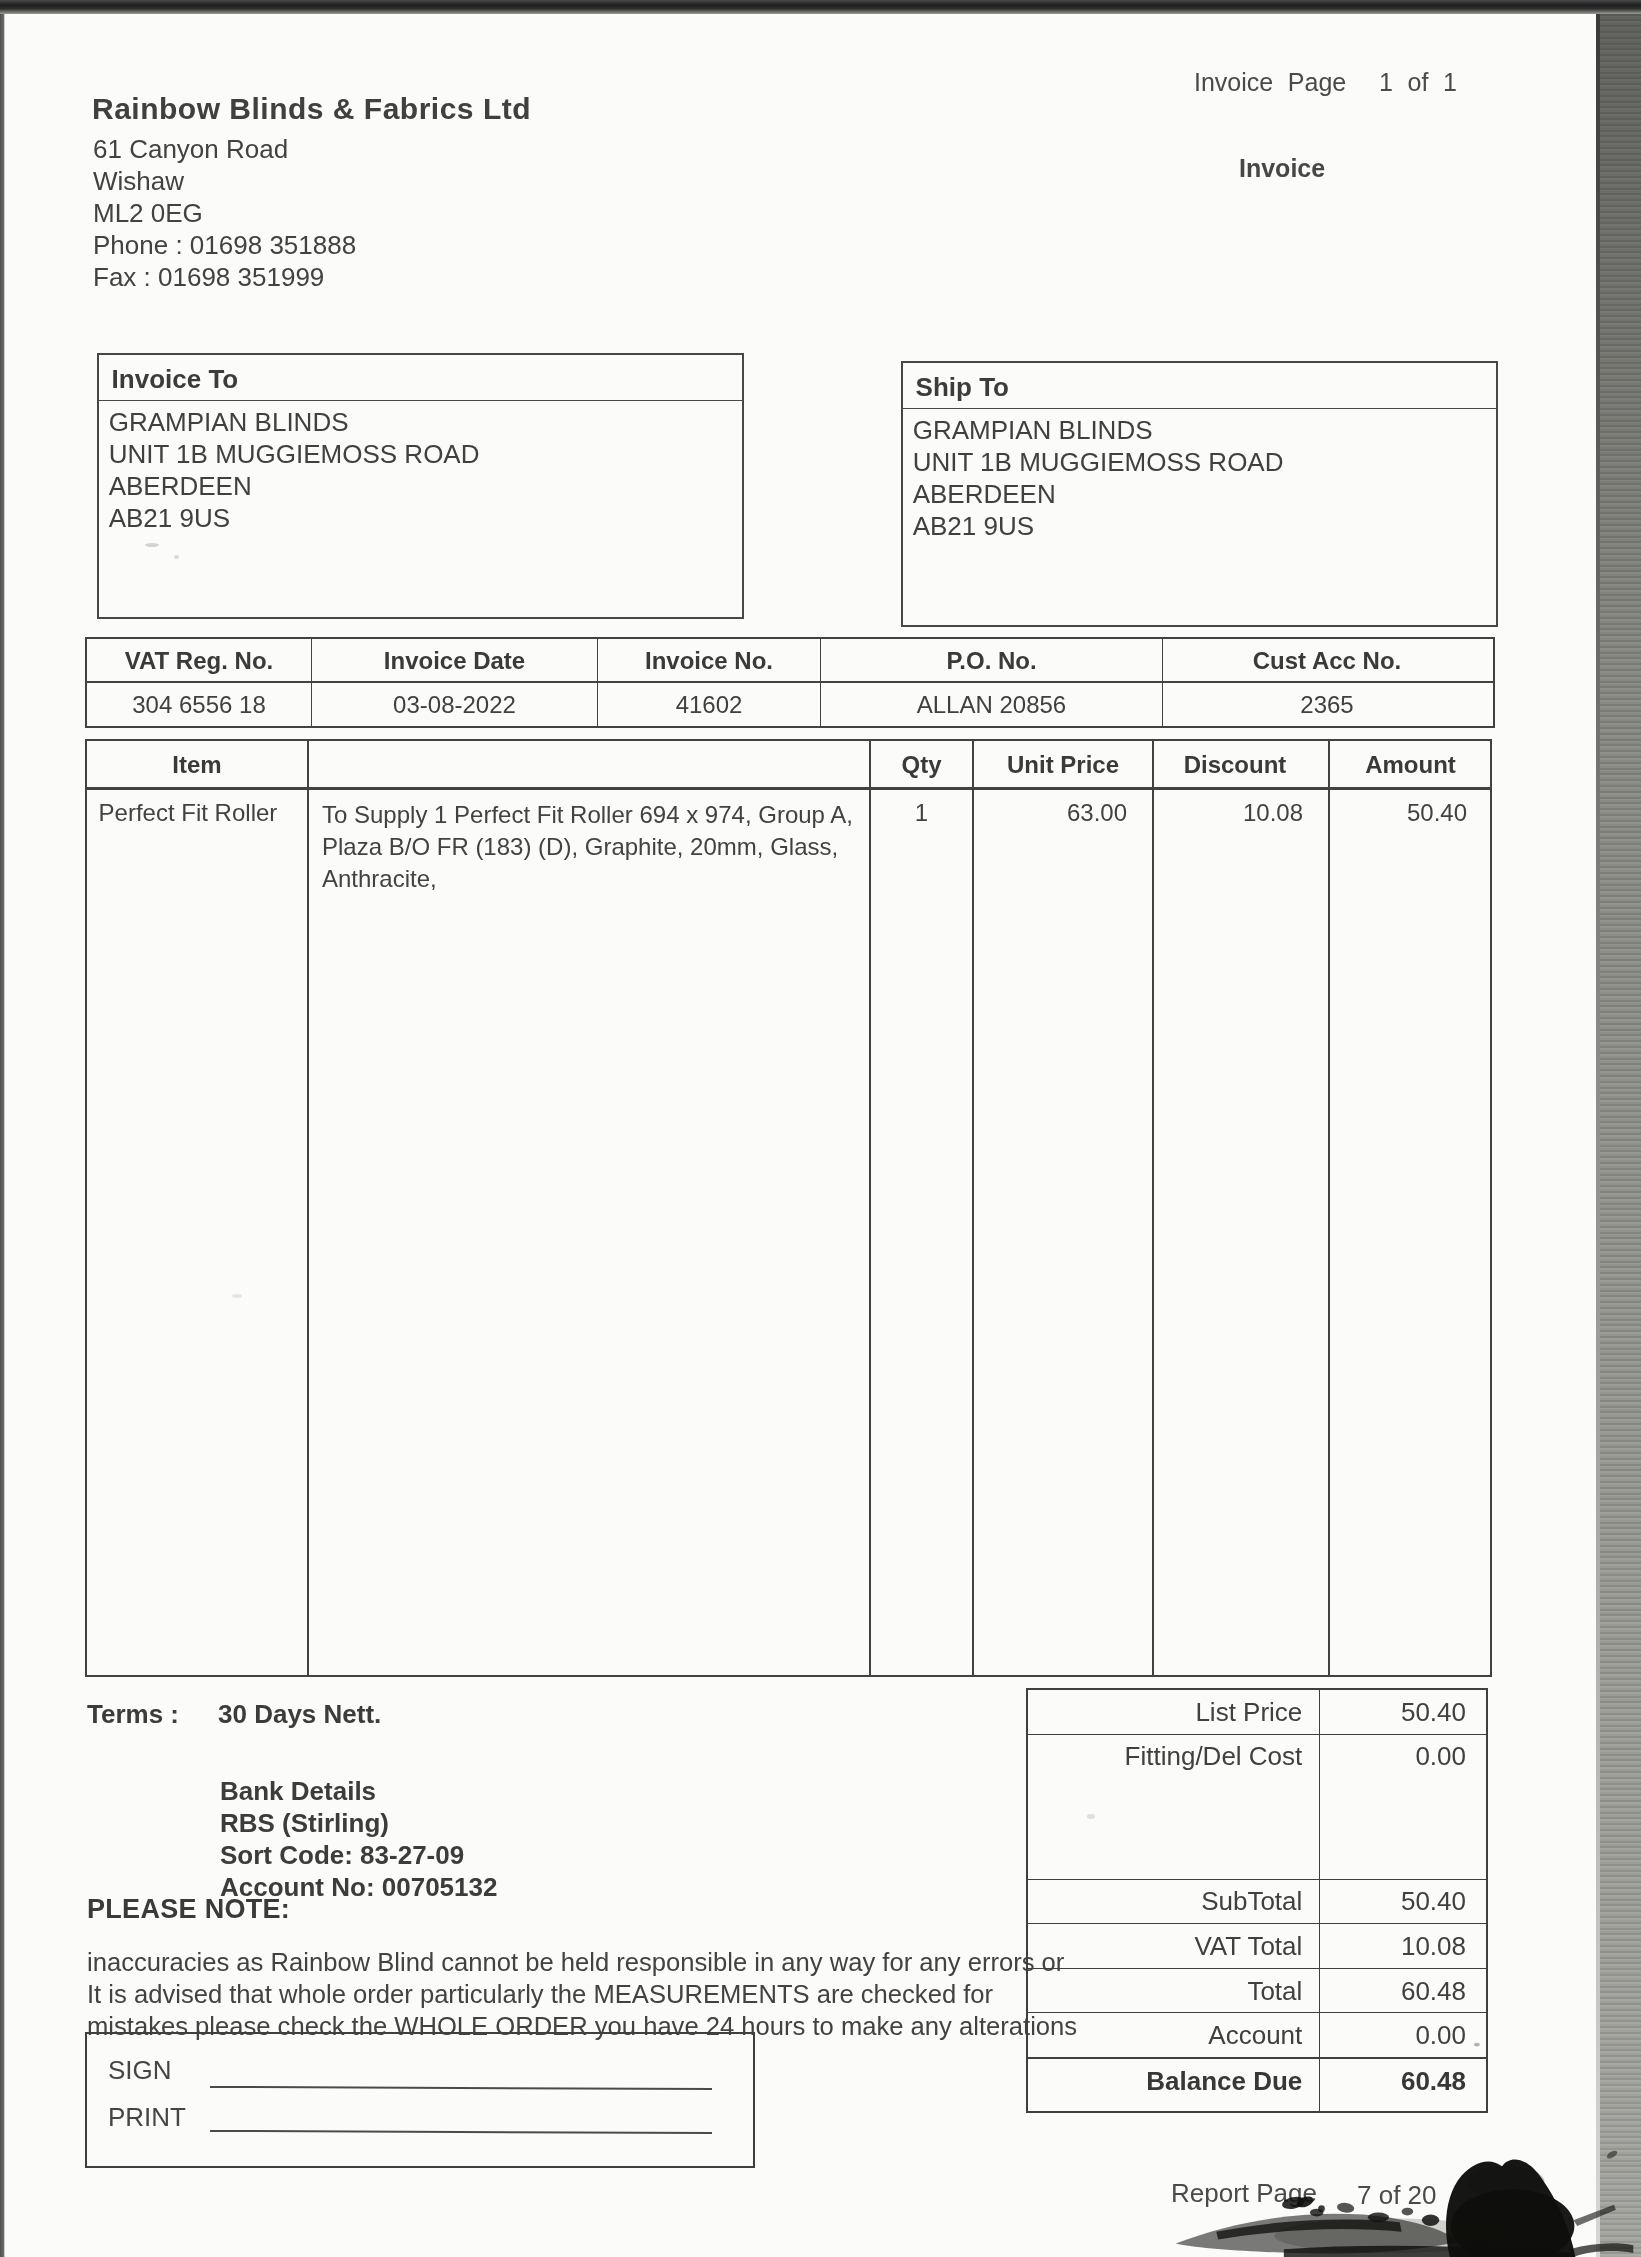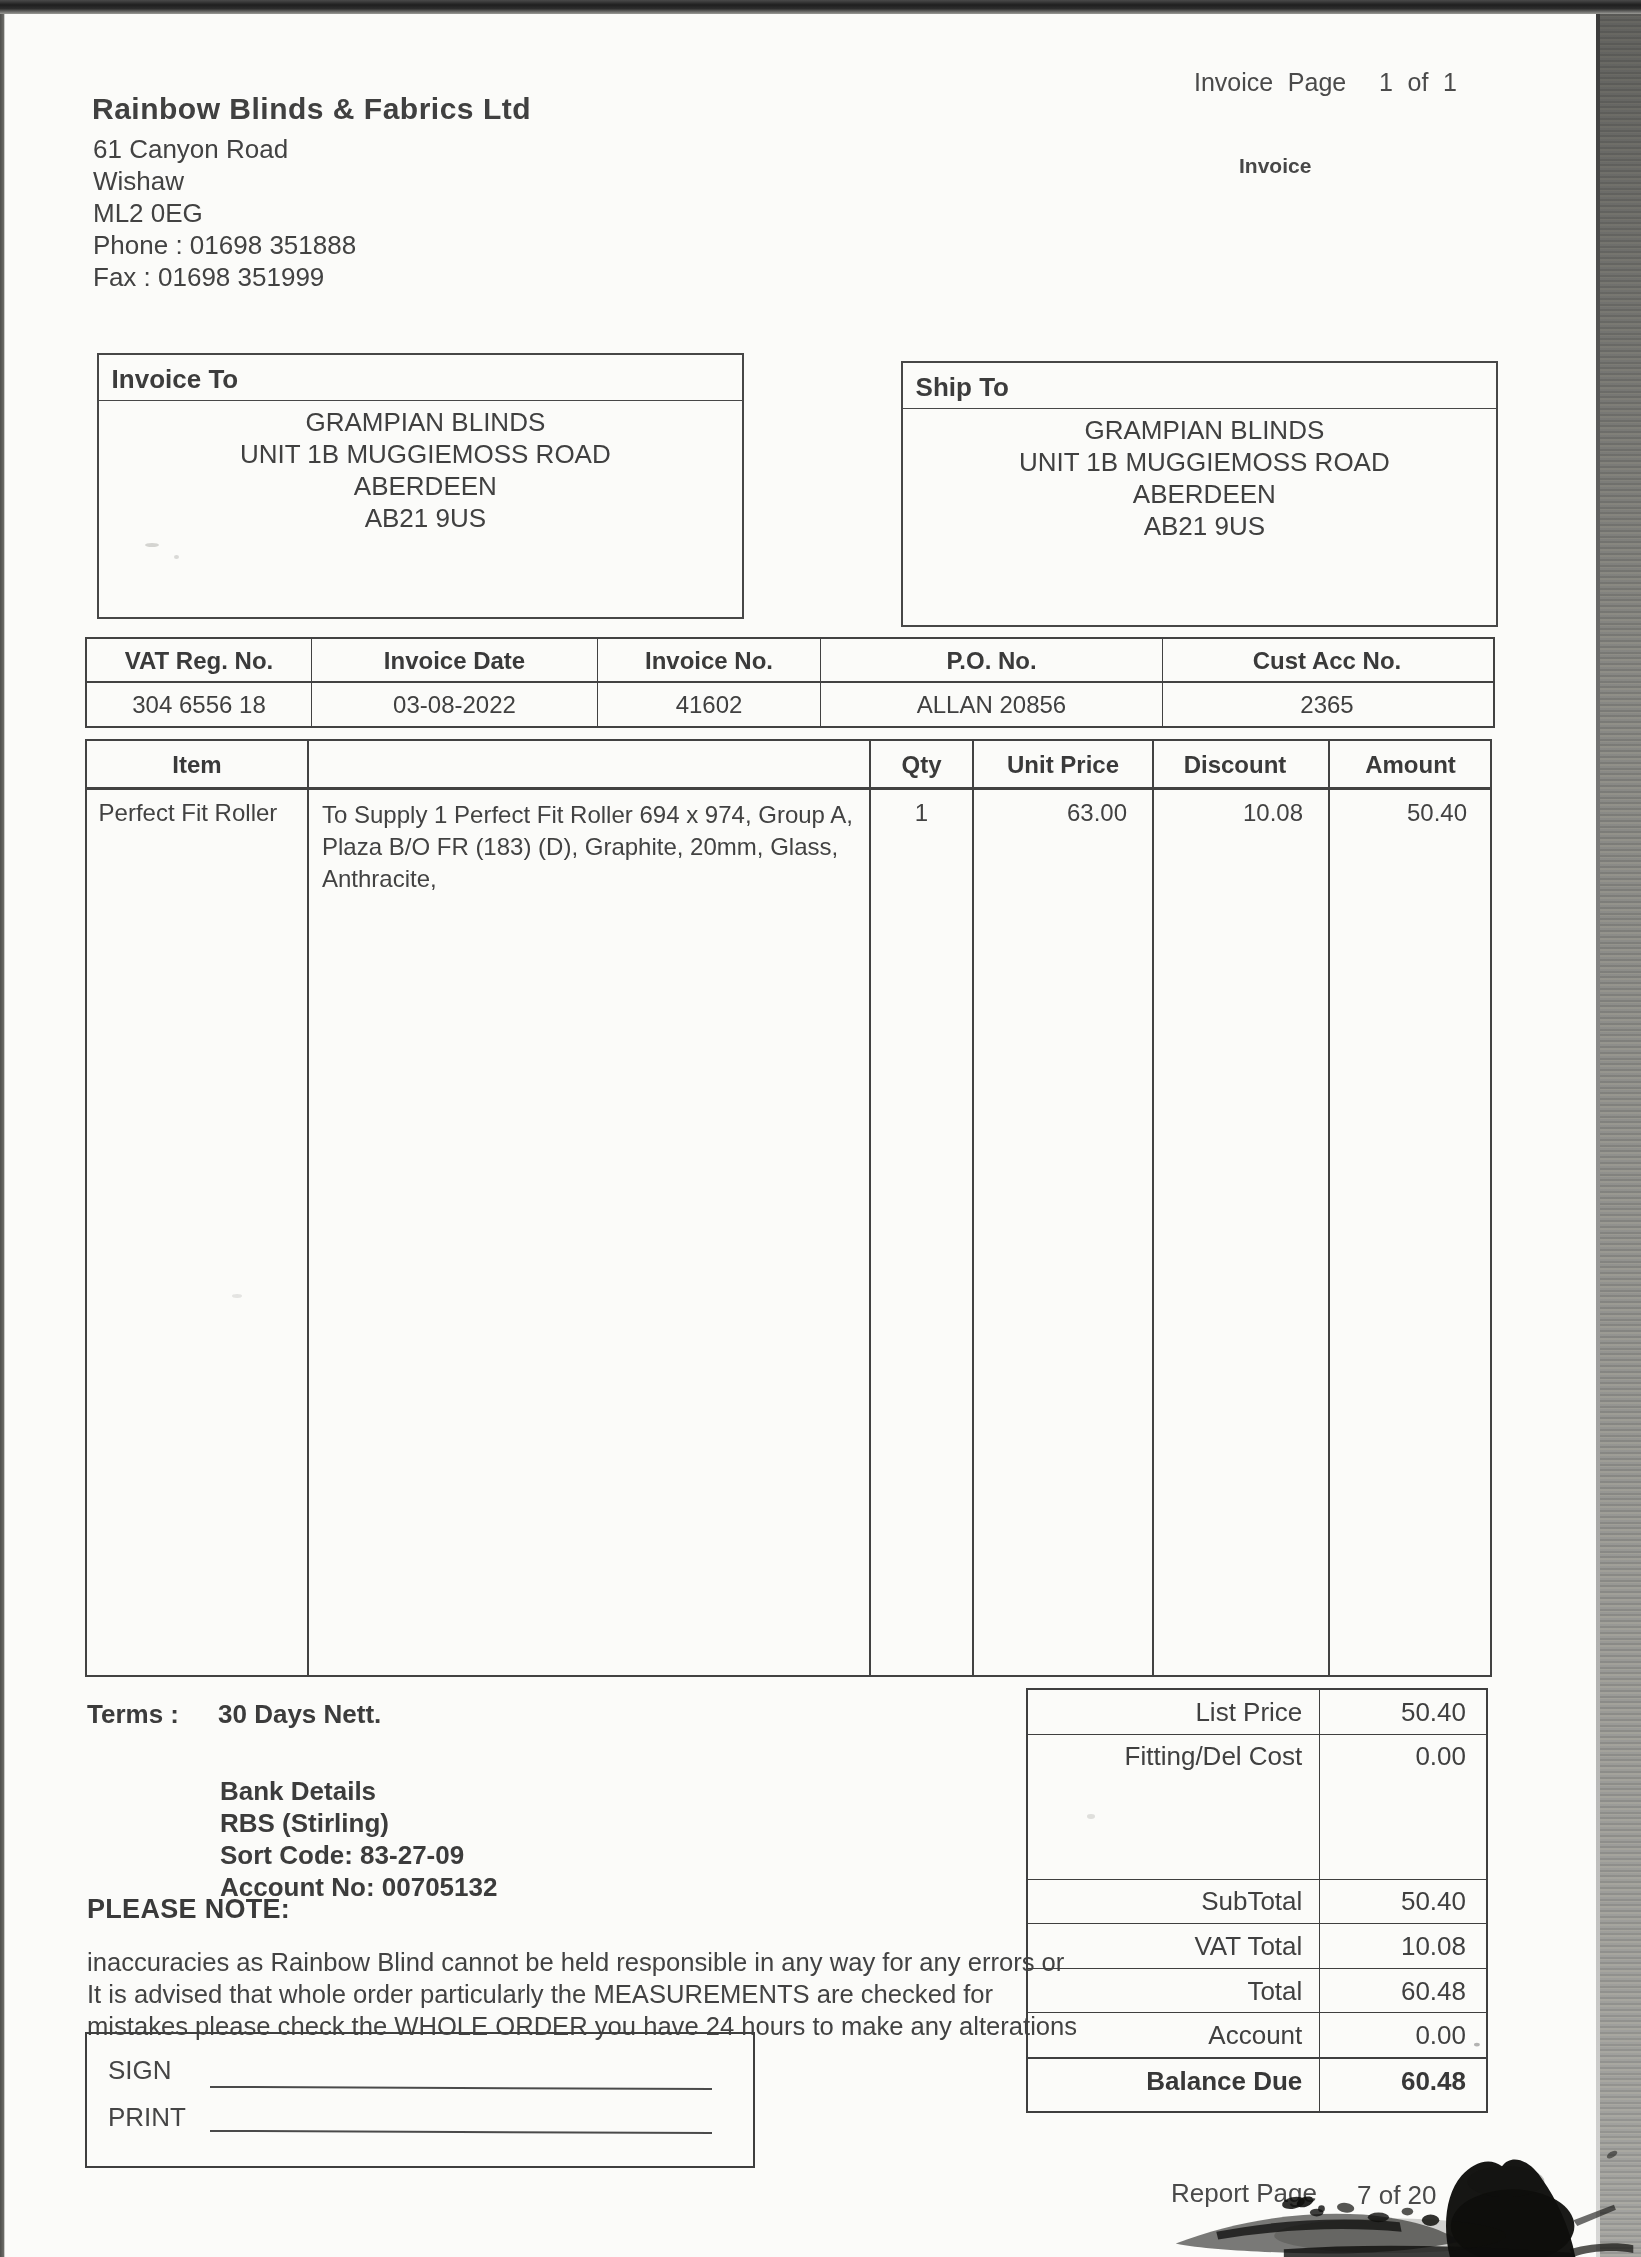--- a/index.html
+++ b/index.html
@@ -37,30 +37,30 @@
     z-index:4;
   }
 
   .t { position:absolute; white-space:nowrap; }
   .b { font-weight:700; }
 
   
   .company-name { font-size:30px; letter-spacing:0.5px; color:#404040; }
   .addr { font-size:26px; line-height:32px; white-space:pre-line; color:#424242; }
   .inv-page { font-size:25px; color:#4a4a4a; word-spacing:7.7px; }
-  .doc-title { font-size:21px; color:#474747; }
+  .doc-title { font-size:25px; color:#474747; }
 
   
   .addr-box { position:absolute; border:2.9px solid #474747; background:transparent; }
   .addr-box .box-head {
     display:block; border-bottom:1.9px solid #474747; height:46px;
     font-size:26px; font-weight:700; padding:8.7px 0 0 12.6px; color:#3c3c3c;
   }
   .addr-box .box-lines { display:block; padding:4.8px 0 0 9.7px; font-size:26px; line-height:32px; color:#404040; }
-  .addr-box .box-lines div { white-space:nowrap;text-align:center; }
+  .addr-box .box-lines div { white-space:nowrap; }
 
   
   .meta-table { position:absolute; left:85px; top:637px; width:1410px; border:2.9px solid #424242; }
   .meta-row { display:flex; }
   .meta-row.head { border-bottom:2.9px solid #424242; }
   .meta-cell {
     flex:0 0 auto; text-align:center; font-size:24px; padding:7.7px 0 6.8px 0; color:#404040;
     border-right:1.9px solid #424242;
   }
   .meta-cell:last-child { border-right:none; }

